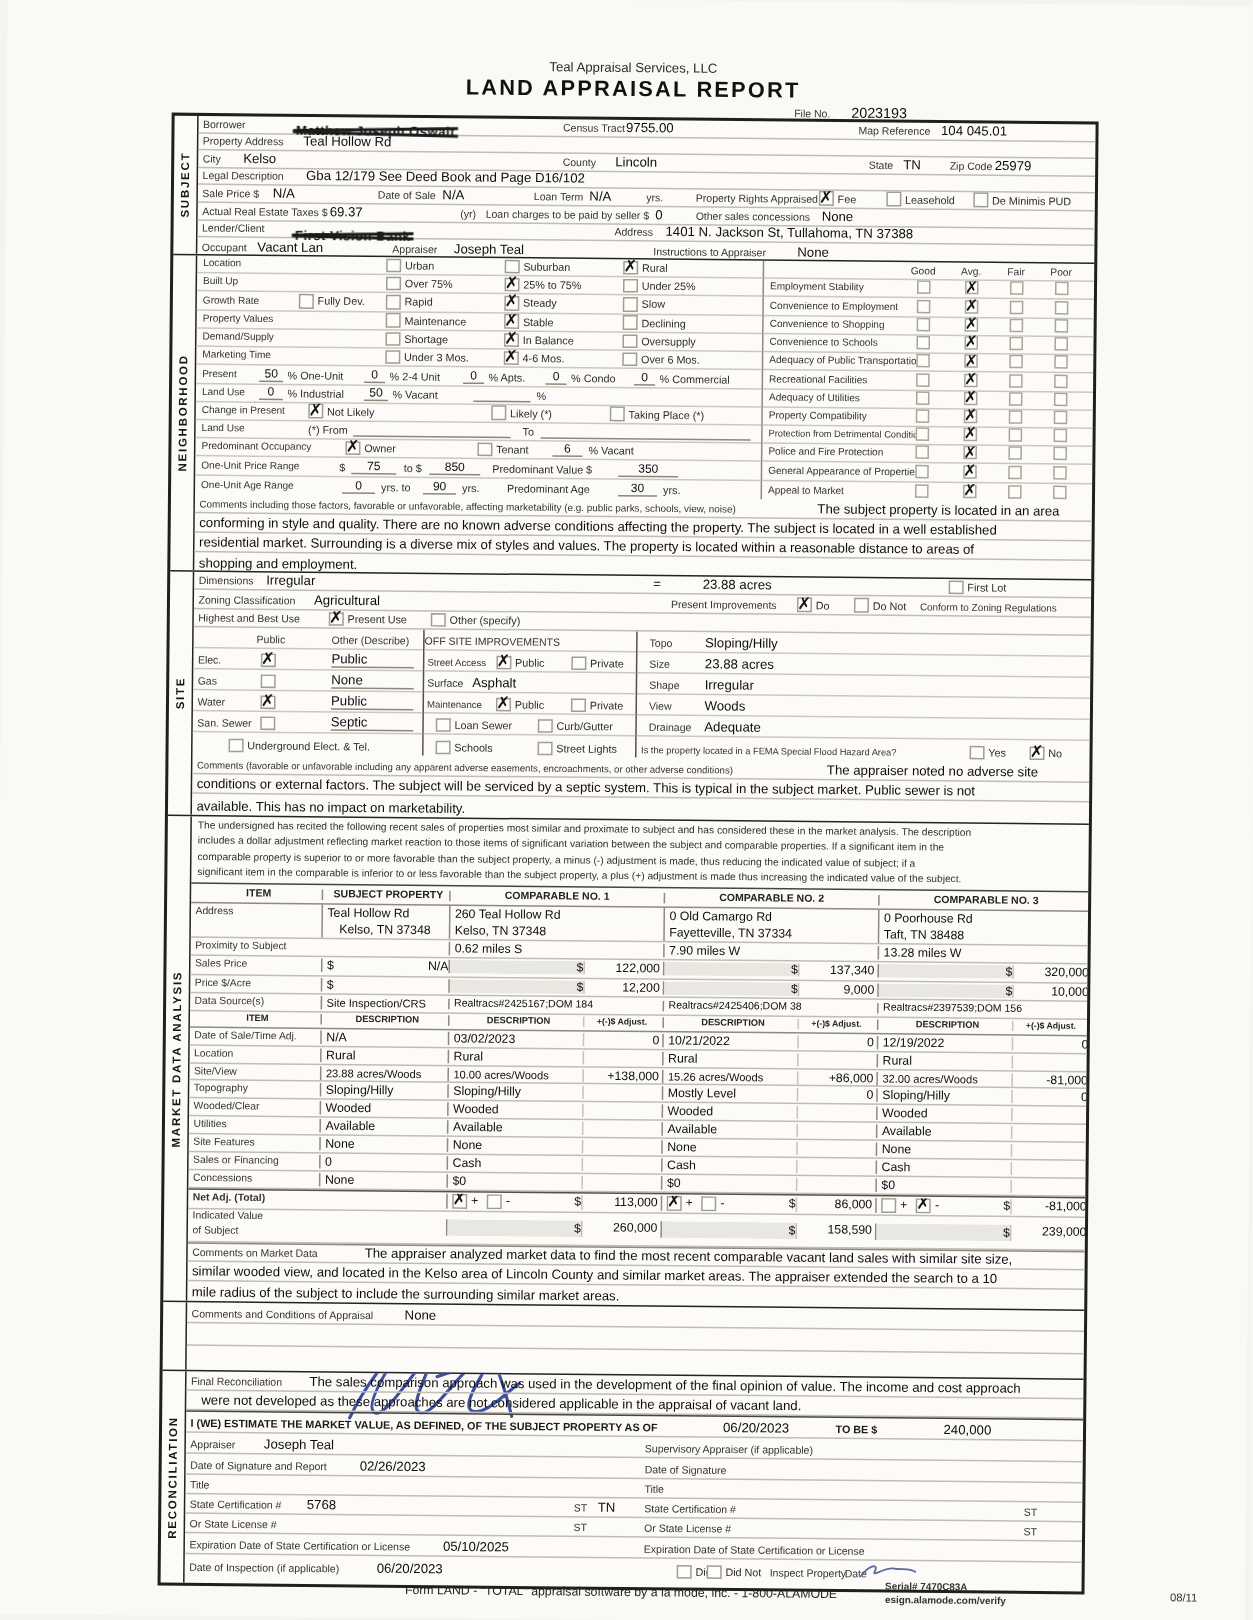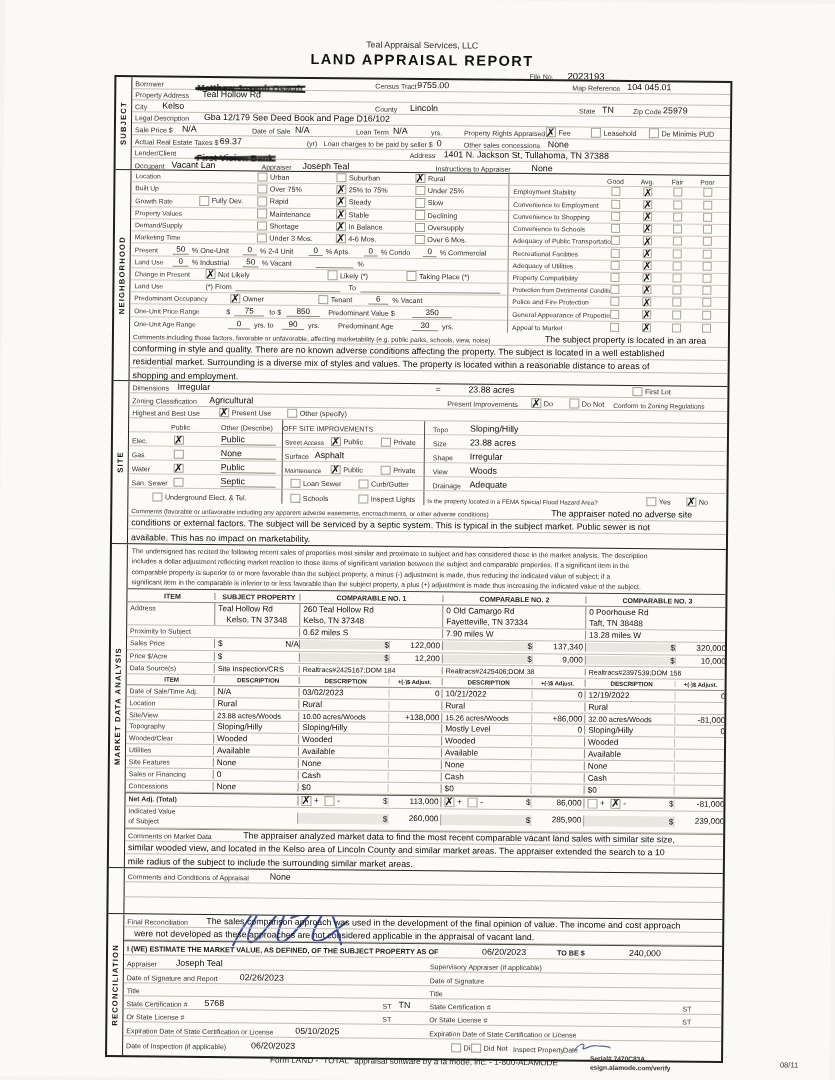--- a/index.html
+++ b/index.html
@@ -560,21 +560,21 @@
                   <span class="ot">Curb/Gutter</span>
                 </span>
               </div>
             <div class="gr">
                 <span class="ab" style="left:8px">
                   <span class="cb"></span>
                   <span class="ot">Schools</span>
                 </span>
                 <span class="ab" style="left:76px">
                   <span class="cb"></span>
-                  <span class="ot">Inspect Lights</span>
+                  <span class="ot">Street Lights</span>
                 </span>
               </div>
           </div>
           <div class="srt">
             <div class="gr">
                 <span class="ab lb" style="left:8px">Topo</span>
                 <span class="ab vl" style="left:45px">Sloping/Hilly</span>
               </div>
             <div class="gr">
                 <span class="ab lb" style="left:8px">Size</span>
@@ -1117,21 +1117,21 @@
               </div>
               <div class="ma" style="align-items:flex-end;padding-bottom:2px">
                 <span class="mvl">260,000</span>
               </div>
             </div>
           <div class="mc">
               <div class="md shade" style="justify-content:flex-end">
                 <span class="mvl">$</span>
               </div>
               <div class="ma" style="align-items:flex-end;padding-bottom:2px">
-                <span class="mvl">285,900</span>
+                <span class="mvl">158,590</span>
               </div>
             </div>
           <div class="mc">
               <div class="md shade" style="justify-content:flex-end">
                 <span class="mvl">$</span>
               </div>
               <div class="ma" style="align-items:flex-end;padding-bottom:2px">
                 <span class="mvl">239,000</span>
               </div>
             </div>

